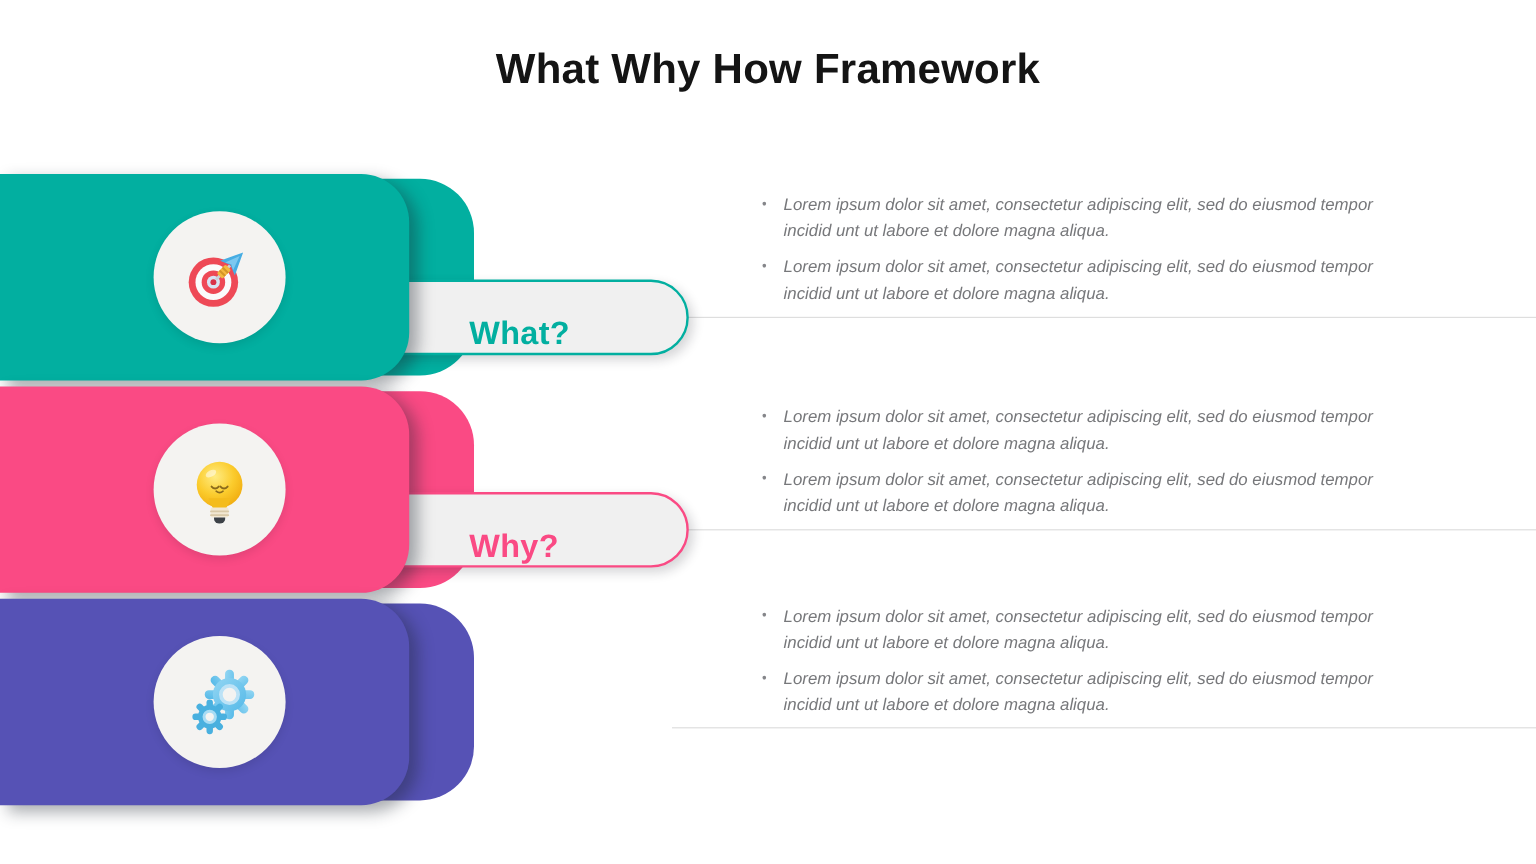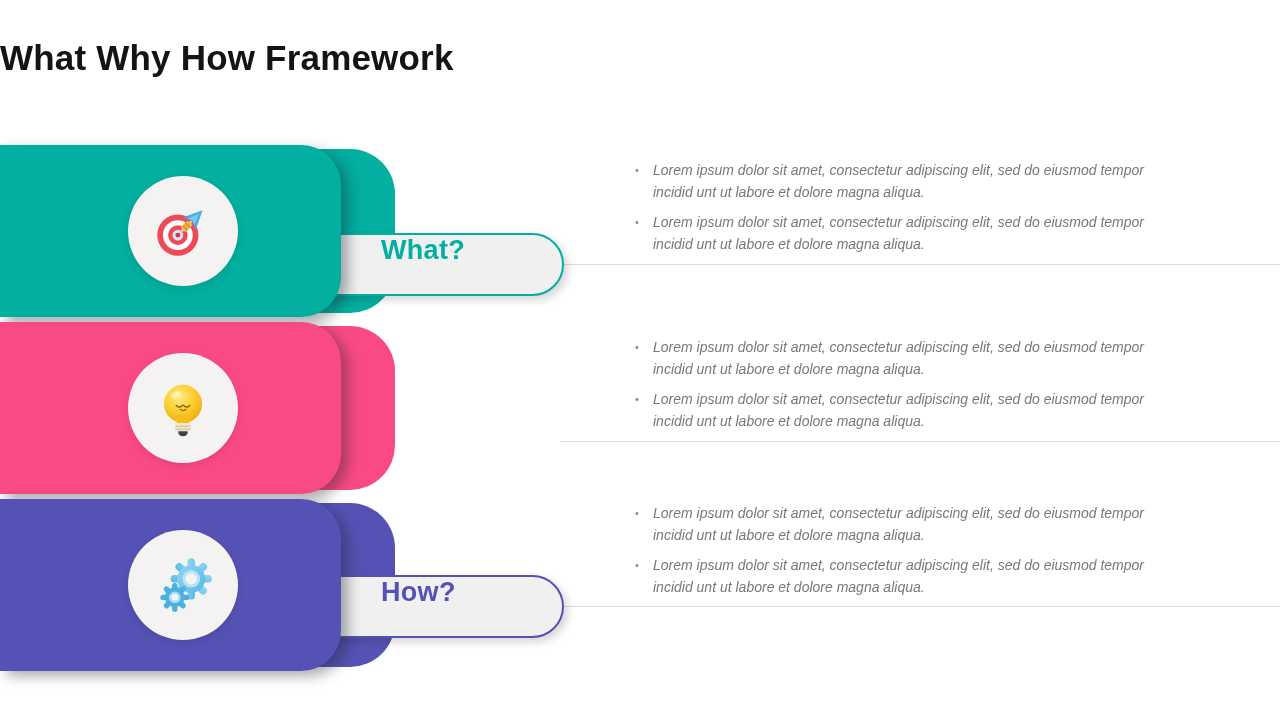--- a/index.html
+++ b/index.html
@@ -3,43 +3,43 @@
 <meta charset="utf-8">
 <style>
   html,body { margin:0; padding:0; }
   body {
     width:1280px; height:720px; background:#ffffff; overflow:hidden;
     font-family:"Liberation Sans", sans-serif; position:relative;
   }
   .slide { position:absolute; inset:0; background:#ffffff; }
 
   .title {
-    position:absolute; top:38px; left:0; width:1280px; text-align:left;
+    position:absolute; top:38px; left:0; width:1280px; text-align:center;
     font-size:35px; font-weight:800; color:#141414; letter-spacing:.2px;
   }
 
   .section { position:absolute; left:0; width:1280px; height:172px; }
   .s0 { top:145px; } .s1 { top:322px; } .s2 { top:499px; }
 
   .divider {
     position:absolute; left:560px; width:720px; height:1px;
     background:#DEDEDE; top:119px; z-index:0;
   }
   .s2 .divider { top:107px; }
 
   .back-card {
     position:absolute; left:0; top:4px; width:395px; height:164px;
     background:var(--accent); border-radius:0 45px 45px 0; z-index:1;
   }
 
   .pill {
-    position:absolute; left:293px; top:88px; width:271px; height:63px;
+    position:absolute; left:303px; top:88px; width:271px; height:63px;
     box-sizing:border-box; background:#F0F0F0;
     border:2.5px solid var(--accent); border-radius:34px;
-    display:flex; align-items:flex-start; padding-left:86px; z-index:2;
+    display:flex; align-items:flex-end; padding-left:86px; z-index:2;
     box-shadow:4px 4px 9px rgba(30,30,40,0.18);
   }
   .s2 .pill { top:76px; }
   .pill-label { font-size:27px; font-weight:700; color:var(--accent); letter-spacing:.3px; }
 
   .front-card {
     position:absolute; left:0; top:0; width:341px; height:172px;
     background:var(--accent); border-radius:0 40px 40px 0; z-index:3;
     box-shadow:7px 5px 13px rgba(25,35,45,0.38);
   }
@@ -100,20 +100,23 @@
       <div class="bullet">
         <span class="dot">•</span>
         <span class="bullet-text">Lorem ipsum dolor sit amet, consectetur adipiscing elit, sed do eiusmod tempor incidid unt ut labore et dolore magna aliqua.</span>
       </div>
     </div>
   </div>
 
   <div class="section s1" style="--accent: #FA4A84;">
     <div class="divider"></div>
     <div class="back-card"></div>
+    <div class="pill">
+      <span class="pill-label">Why?</span>
+    </div>
     <div class="front-card">
       <div class="icon-circle">
         <svg width="68" height="68" viewBox="0 0 66 66">
           <defs>
             <radialGradient id="bulbGrad" cx="40%" cy="32%" r="75%">
               <stop offset="0%" stop-color="#FFEC82"></stop>
               <stop offset="55%" stop-color="#FBCB2C"></stop>
               <stop offset="100%" stop-color="#F0A90D"></stop>
             </radialGradient>
           </defs>
@@ -138,23 +141,20 @@
       <div class="bullet">
         <span class="dot">•</span>
         <span class="bullet-text">Lorem ipsum dolor sit amet, consectetur adipiscing elit, sed do eiusmod tempor incidid unt ut labore et dolore magna aliqua.</span>
       </div>
     </div>
   </div>
 
   <div class="section s2" style="--accent: #5652B5;">
     <div class="divider"></div>
     <div class="back-card"></div>
-    <div class="pill">
-      <span class="pill-label">How?</span>
-    </div>
     <div class="front-card">
       <div class="icon-circle">
         <svg width="68" height="68" viewBox="0 0 66 66">
           <defs>
             <linearGradient id="gearGrad" x1="0%" y1="0%" x2="100%" y2="100%">
               <stop offset="0%" stop-color="#93D6F3"></stop>
               <stop offset="100%" stop-color="#55B9E8"></stop>
             </linearGradient>
           </defs>
           <g>

